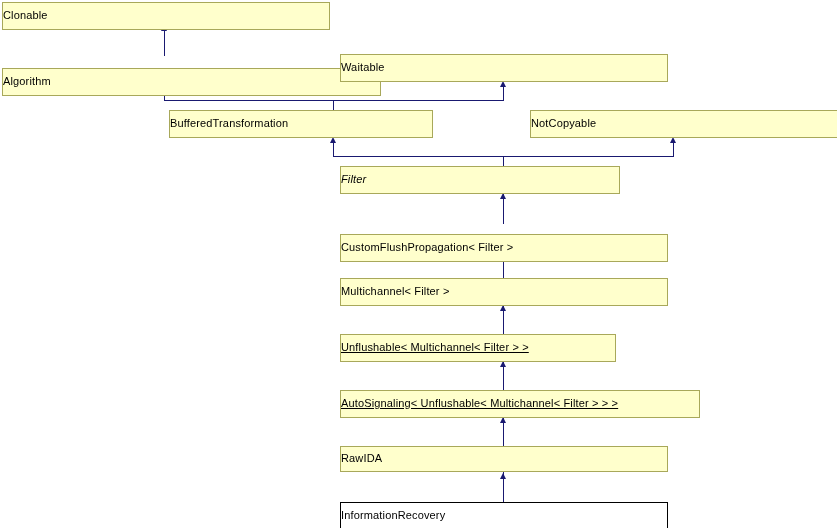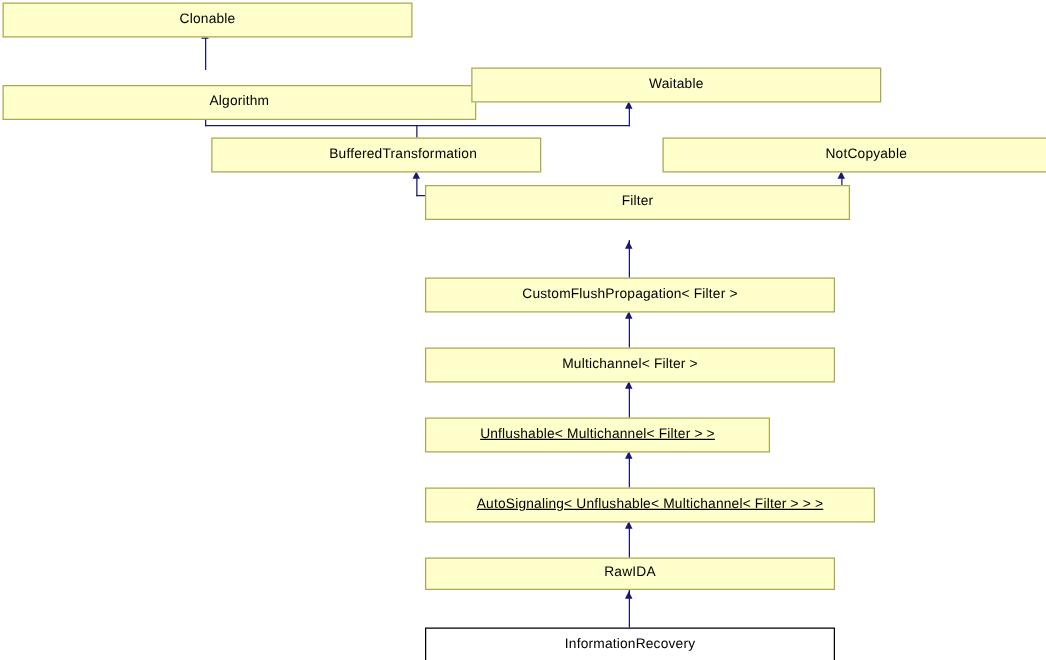--- a/index.html
+++ b/index.html
@@ -16,21 +16,20 @@
     font-family: "Liberation Sans", sans-serif;
     overflow: hidden;
   }
   .node {
     position: absolute;
     box-sizing: border-box;
     background: #ffffcc;
     border: 1px solid #a8a85a;
     display: flex;
     align-items: center;
-    justify-content: center;
     font-size: 11px;
     color: #000000;
     letter-spacing: 0.15px;
     white-space: nowrap;
     line-height: 1;
   }
   .node.current {
     background: #ffffff;
     border: 1px solid #000000;
   }
@@ -99,37 +98,37 @@
   <div class="arrowhead" style="left:500px; top:473px;"></div>
 
   <div class="node" style="left:2px; top:2px; width:328px; height:28px;">
     <span class="label">Clonable</span>
   </div>
 
   <div class="node" style="left:2px; top:68px; width:379px; height:28px;">
     <span class="label">Algorithm</span>
   </div>
 
-  <div class="node" style="left:340px; top:54px; width:328px; height:28px;margin-left:37px;">
+  <div class="node" style="left:340px; top:54px; width:328px; height:28px;">
     <span class="label">Waitable</span>
   </div>
 
-  <div class="node" style="left:169px; top:110px; width:264px; height:28px;padding-left:43px;">
+  <div class="node" style="left:169px; top:110px; width:264px; height:28px;">
     <span class="label">BufferedTransformation</span>
   </div>
 
   <div class="node" style="left:509px; top:110px; width:326px; height:28px;margin-left:21px;">
     <span class="label">NotCopyable</span>
   </div>
 
-  <div class="node" style="left:340px; top:148px; width:340px; height:28px;">
+  <div class="node" style="left:340px; top:166px; width:280px; height:28px;font-style:italic;">
     <span class="label">Filter</span>
   </div>
 
-  <div class="node" style="left:340px; top:222px; width:328px; height:28px;">
+  <div class="node" style="left:340px; top:234px; width:328px; height:28px;">
     <span class="label">CustomFlushPropagation&lt; Filter &gt;</span>
   </div>
 
   <div class="node" style="left:340px; top:278px; width:328px; height:28px;">
     <span class="label">Multichannel&lt; Filter &gt;</span>
   </div>
 
   <div class="node" style="left:340px; top:334px; width:276px; height:28px;text-decoration:underline;">
     <span class="label">Unflushable&lt; Multichannel&lt; Filter &gt; &gt;</span>
   </div>

